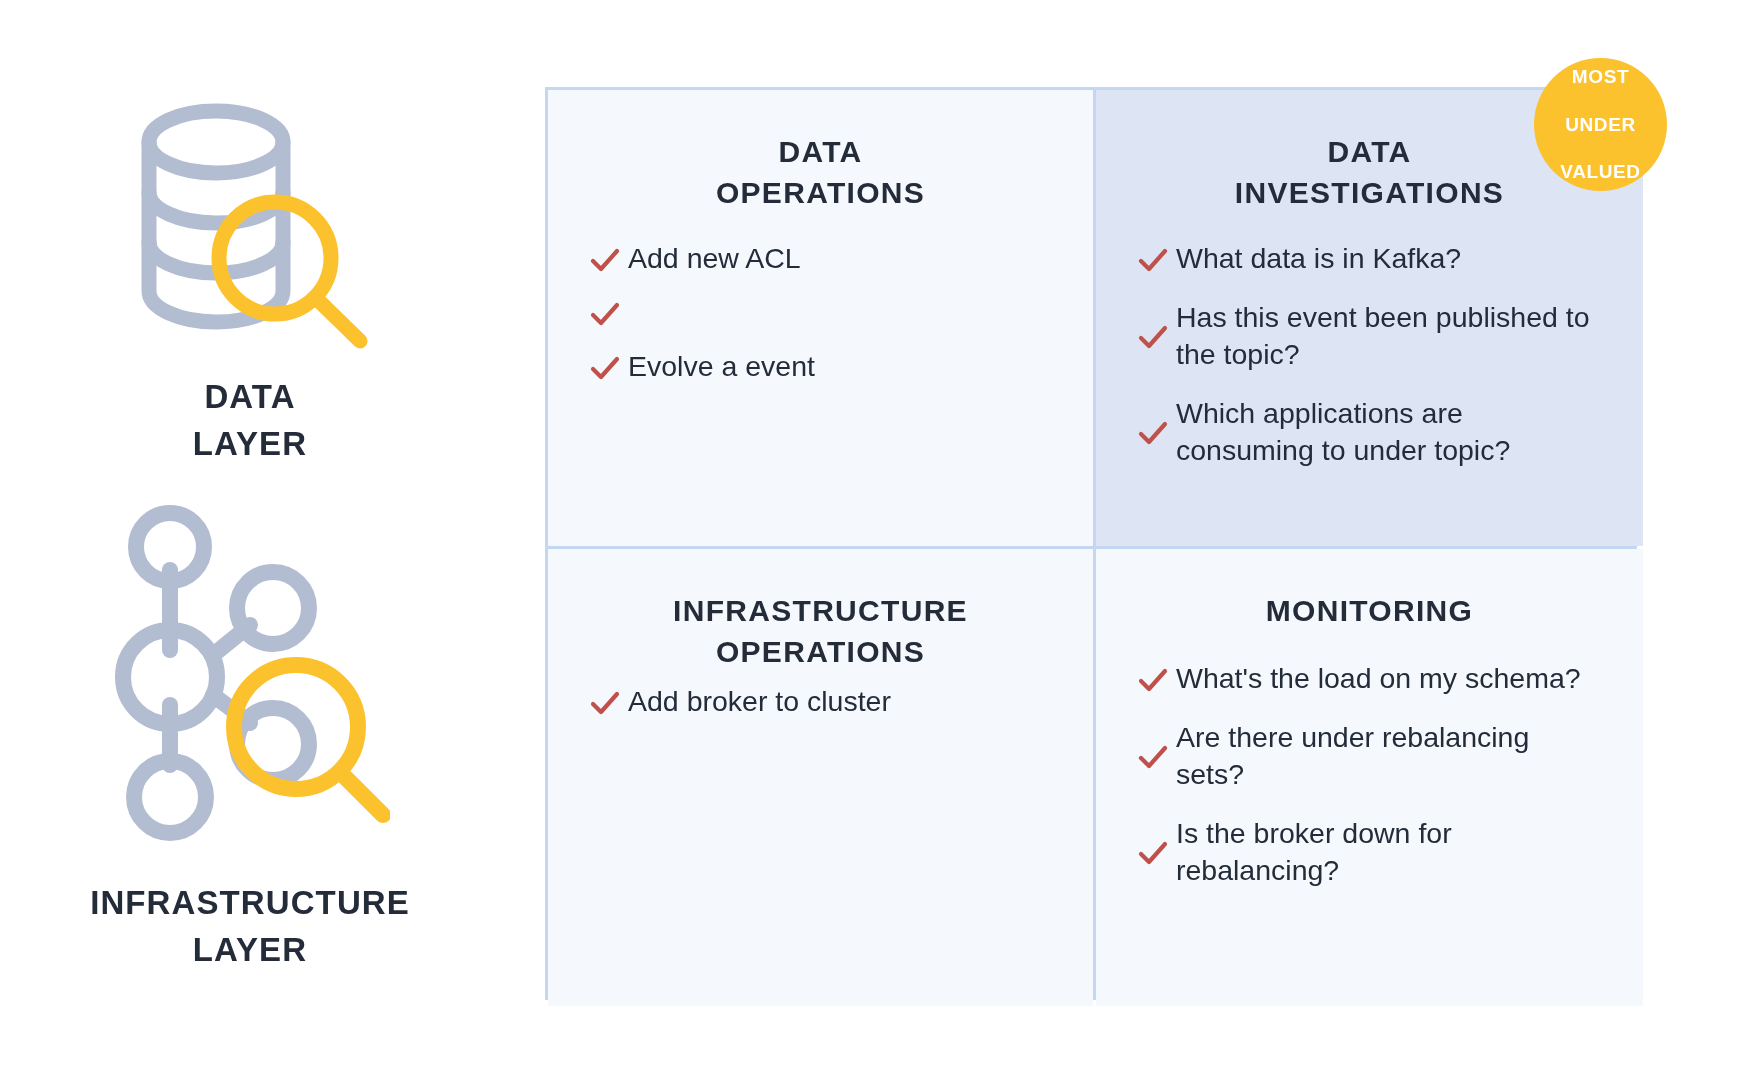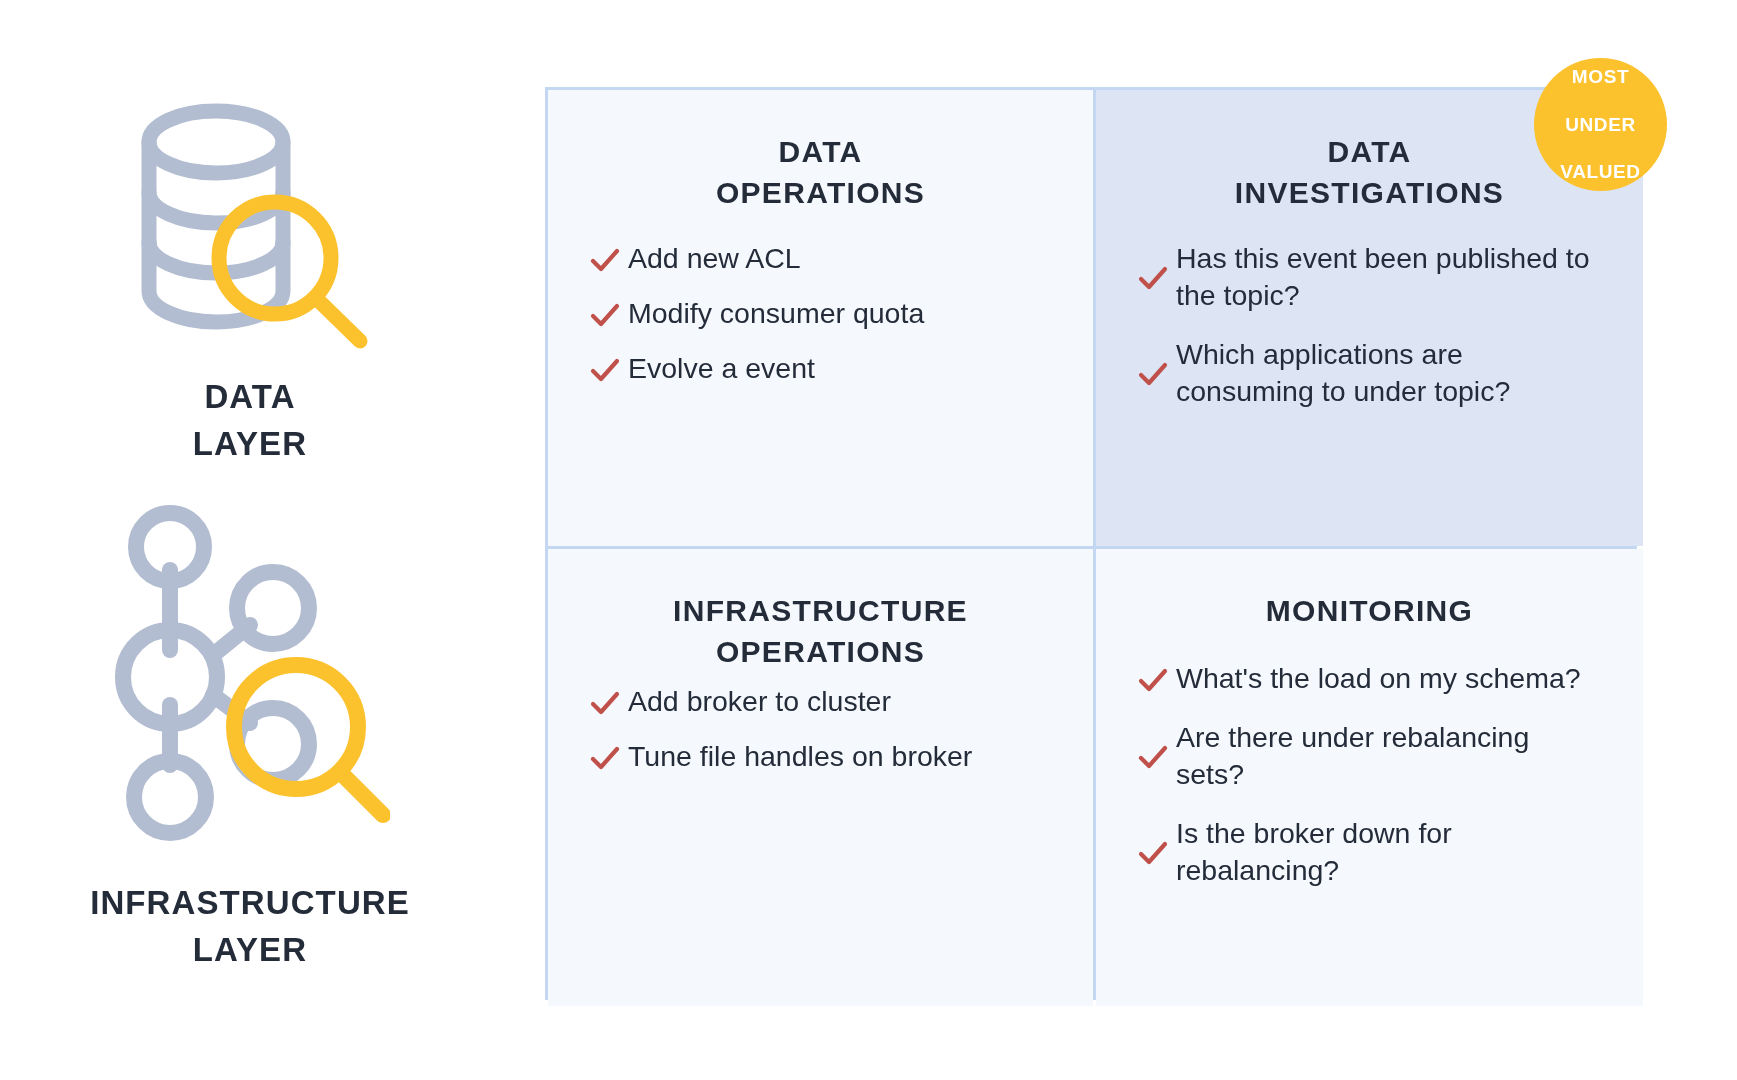--- a/index.html
+++ b/index.html
@@ -199,41 +199,46 @@
       <li class="item-row">
         <svg class="check-icon" viewBox="0 0 30 30">
           <polyline points="3,15 11,23 27,5" fill="none" stroke="#c0504a" stroke-width="4.2" stroke-linecap="round" stroke-linejoin="round"></polyline>
         </svg>
         <span class="item-text">Add new ACL</span>
       </li>
       <li class="item-row">
         <svg class="check-icon" viewBox="0 0 30 30">
           <polyline points="3,15 11,23 27,5" fill="none" stroke="#c0504a" stroke-width="4.2" stroke-linecap="round" stroke-linejoin="round"></polyline>
         </svg>
-        <span class="item-text">Modify consumer quota</span>
       </li>
       <li class="item-row">
         <svg class="check-icon" viewBox="0 0 30 30">
           <polyline points="3,15 11,23 27,5" fill="none" stroke="#c0504a" stroke-width="4.2" stroke-linecap="round" stroke-linejoin="round"></polyline>
         </svg>
         <span class="item-text">Evolve a event</span>
       </li>
     </ul>
   </div>
 
   <div class="quadrant highlight" id="quadrant-data-investigations">
     <div class="quadrant-title">
       <div>DATA</div>
       <div>INVESTIGATIONS</div>
     </div>
     <ul class="item-list">
       <li class="item-row">
         <svg class="check-icon" viewBox="0 0 30 30">
           <polyline points="3,15 11,23 27,5" fill="none" stroke="#c0504a" stroke-width="4.2" stroke-linecap="round" stroke-linejoin="round"></polyline>
         </svg>
+        <span class="item-text">What data is in Kafka?</span>
+      </li>
+      <li class="item-row">
+        <svg class="check-icon" viewBox="0 0 30 30">
+          <polyline points="3,15 11,23 27,5" fill="none" stroke="#c0504a" stroke-width="4.2" stroke-linecap="round" stroke-linejoin="round"></polyline>
+        </svg>
         <span class="item-text">Has this event been published to the topic?</span>
       </li>
       <li class="item-row">
         <svg class="check-icon" viewBox="0 0 30 30">
           <polyline points="3,15 11,23 27,5" fill="none" stroke="#c0504a" stroke-width="4.2" stroke-linecap="round" stroke-linejoin="round"></polyline>
         </svg>
         <span class="item-text">Which applications are consuming to under topic?</span>
       </li>
     </ul>
   </div>
@@ -242,26 +247,20 @@
     <div class="quadrant-title">
       <div>INFRASTRUCTURE</div>
       <div>OPERATIONS</div>
     </div>
     <ul class="item-list">
       <li class="item-row">
         <svg class="check-icon" viewBox="0 0 30 30">
           <polyline points="3,15 11,23 27,5" fill="none" stroke="#c0504a" stroke-width="4.2" stroke-linecap="round" stroke-linejoin="round"></polyline>
         </svg>
         <span class="item-text">Add broker to cluster</span>
-      </li>
-      <li class="item-row">
-        <svg class="check-icon" viewBox="0 0 30 30">
-          <polyline points="3,15 11,23 27,5" fill="none" stroke="#c0504a" stroke-width="4.2" stroke-linecap="round" stroke-linejoin="round"></polyline>
-        </svg>
-        <span class="item-text">Tune file handles on broker</span>
       </li>
     </ul>
   </div>
 
   <div class="quadrant" id="quadrant-monitoring">
     <div class="quadrant-title">
       <div>MONITORING</div>
     </div>
     <ul class="item-list">
       <li class="item-row">

